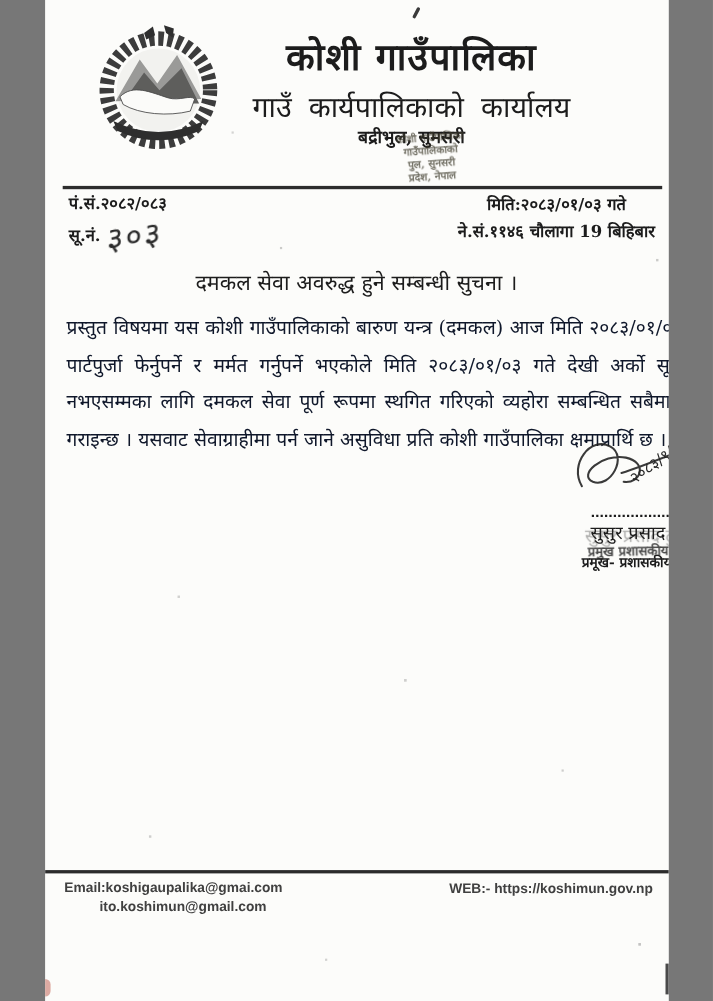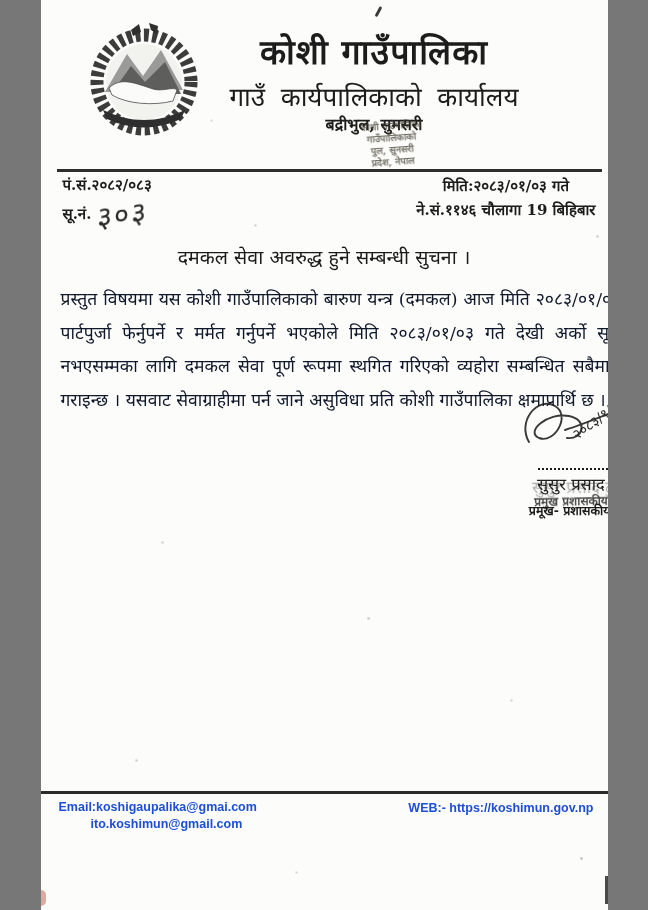--- a/index.html
+++ b/index.html
@@ -41,21 +41,21 @@
     font-weight:normal;filter:blur(.4px);
     text-shadow:-5px 3px 1px rgba(25,25,25,.35);}
   .sig-title1{left:462px;top:492px;width:176px;text-align:center;font-size:12px;
     font-weight:bold;filter:blur(.5px);opacity:.8;transform:rotate(-1deg);}
   .sig-title2{left:456px;top:502px;width:188px;text-align:center;font-size:12.5px;
     font-weight:bold;filter:blur(.25px);}
   
   .rule-bottom{left:0;right:0;top:791px;height:2.5px;background:#2b2b2b;
     box-shadow:0 -3.5px 0 -1.5px rgba(43,43,43,.5);}
   .footer{font-family:"Liberation Sans","DejaVu Sans",sans-serif;font-weight:bold;
-    font-size:12.5px;color:#1d4ed8;}
+    font-size:12.5px;color:#404040;}
   .f-email{left:18px;top:799px;line-height:17px;}
   .f-email .l2{margin-left:32px;}
   .f-web{right:14px;top:801px;}
   
   .fold-mark{left:336px;top:6px;width:2.5px;height:11px;background:#3a3a3a;
     transform:rotate(28deg);border-radius:2px;}
   .edge-mark{right:0;top:876px;width:2.5px;height:28px;background:#4a4a4a;}
   .red-smudge{left:0;top:890px;width:5px;height:16px;background:rgba(185,70,55,.45);
     border-radius:0 6px 6px 0;}
   .speckles{left:0;top:0;width:1px;height:1px;background:transparent;

